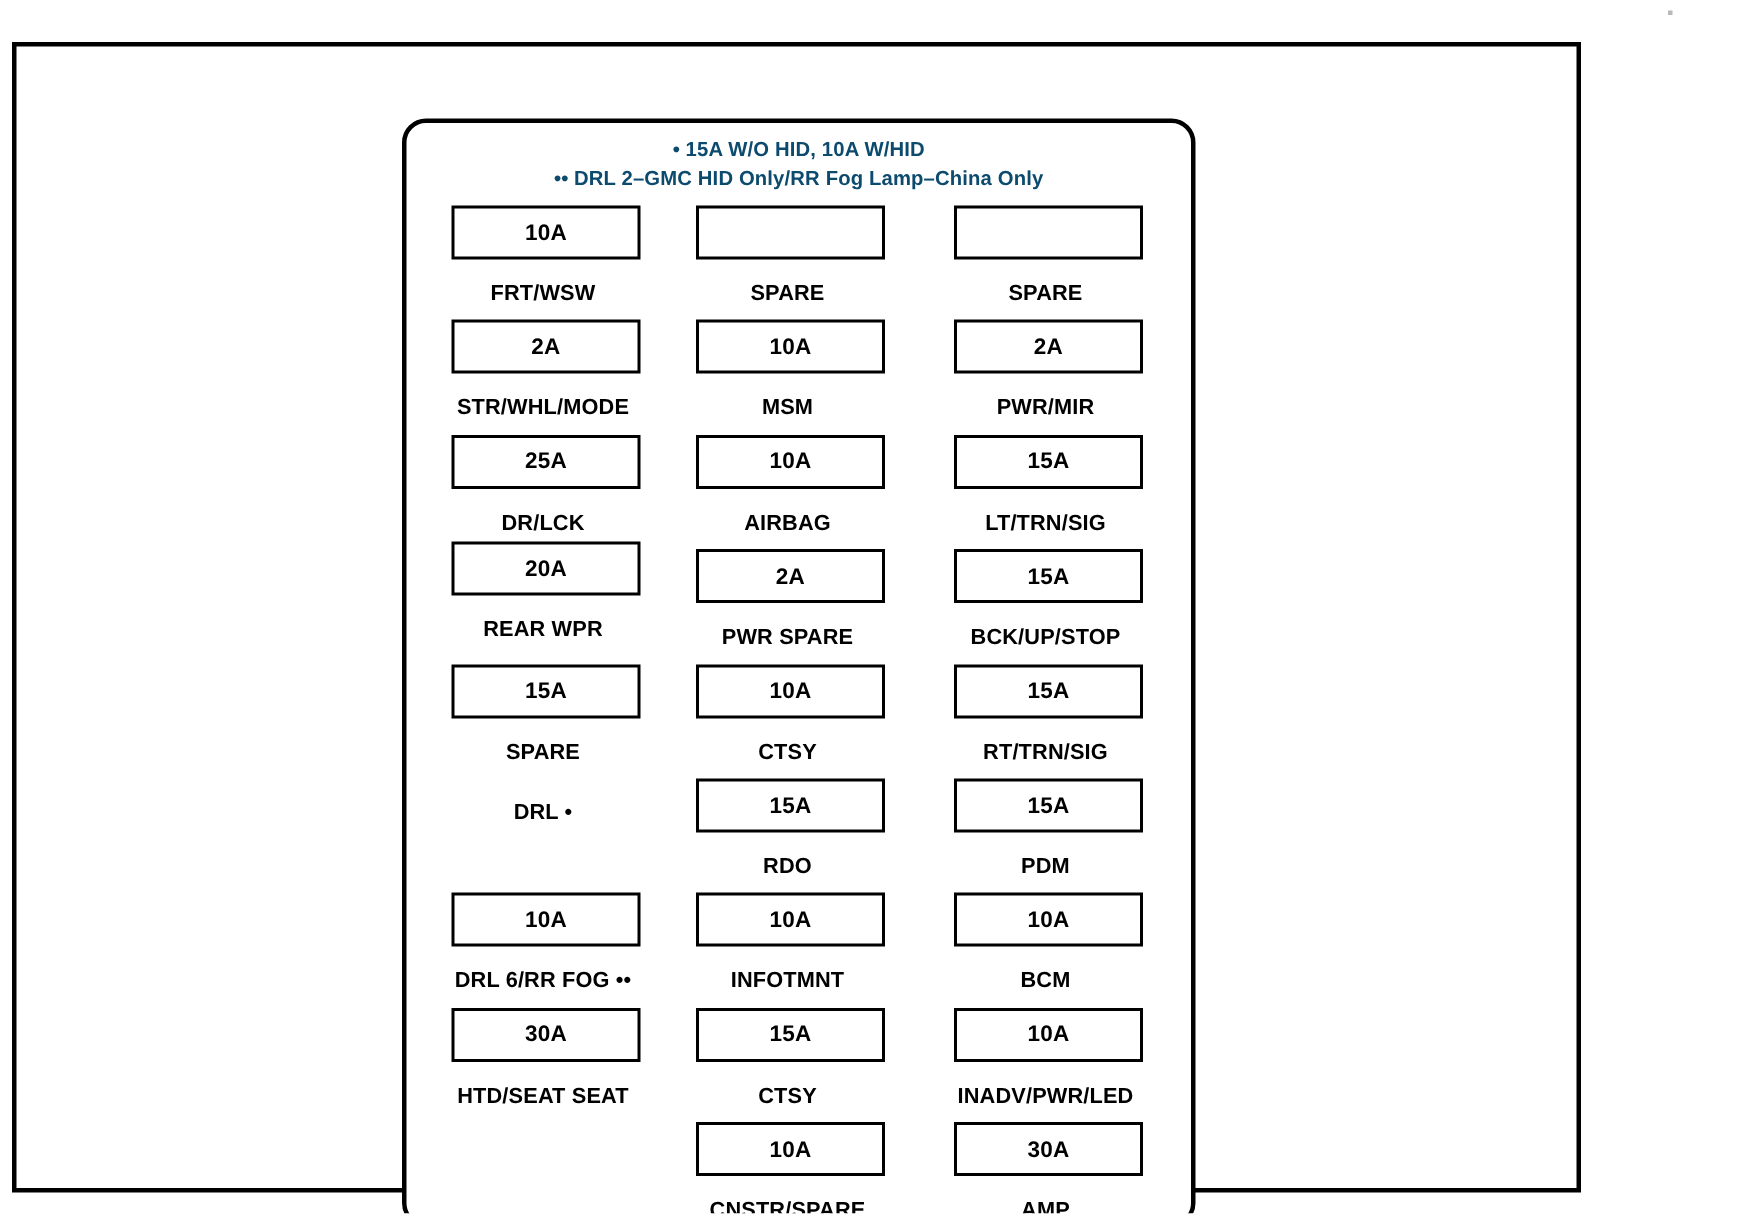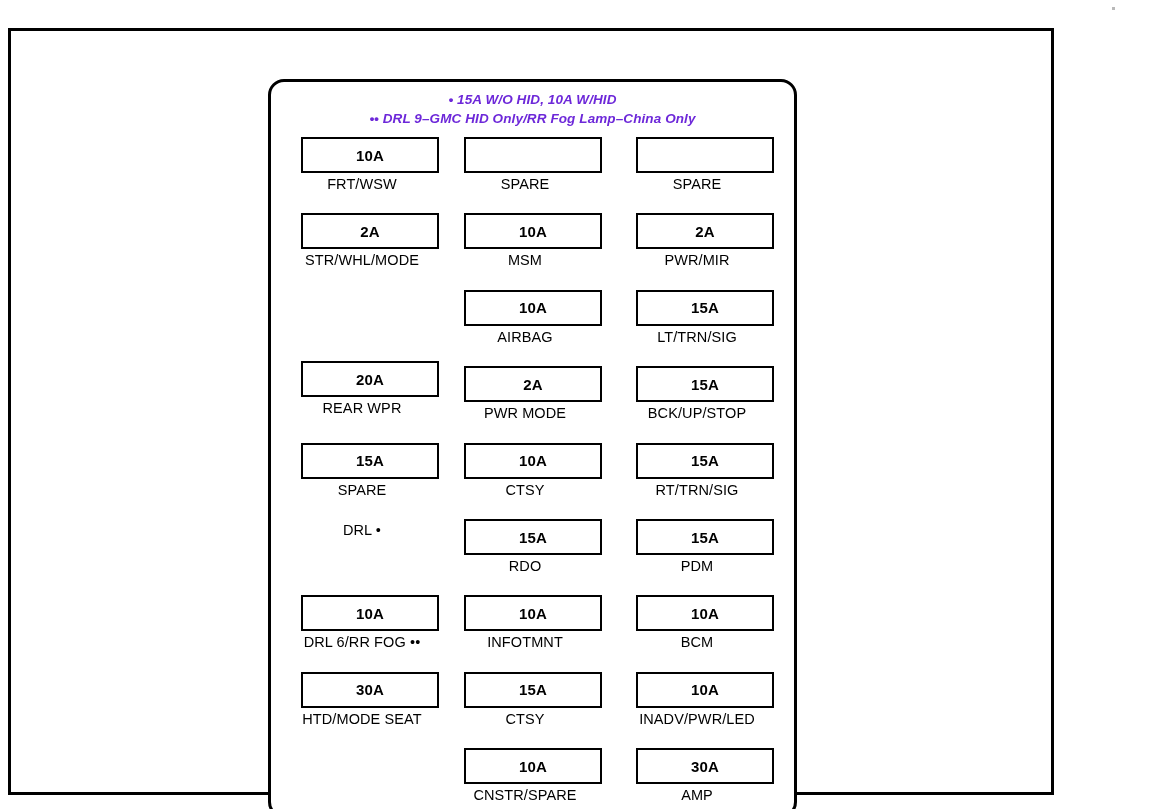--- a/index.html
+++ b/index.html
@@ -54,63 +54,62 @@
   .notes {
     position: absolute;
     left: 0;
     top: 8px;
     width: 100%;
     text-align: center;
   }
   .note-line {
     font-size: 13.5px;
     font-weight: bold;
-    color: #6d28d9;
+    color: #0c4a6e;
     letter-spacing: 0.1px;
     line-height: 19px;
     white-space: nowrap;
-    font-style: italic;
   }
   .note-line .mark {
     letter-spacing: 0px;
   }
   
   .grid {
     position: absolute;
     left: 0;
     top: 0;
     width: 100%;
     height: 100%;
   }
   .cell {
     position: absolute;
     width: 122px;
   }
   .fuse-box {
-    width: 138px;
+    width: 126px;
     height: 36px;
     border: 2.5px solid #000000;
     box-sizing: border-box;
     background: #ffffff;
     display: flex;
     align-items: center;
     justify-content: center;
   }
   .rating {
     font-size: 15px;
     font-weight: bold;
     color: #000000;
     line-height: 1;
     letter-spacing: 0.2px;
   }
   .cell-label {
-    margin-top: 3px;
+    margin-top: 15px;
     text-align: center;
     font-size: 14.5px;
-    font-weight: normal;
+    font-weight: bold;
     color: #000000;
     line-height: 17px;
     letter-spacing: 0.1px;
     white-space: nowrap;
   }
 </style>
 </head>
 <body>
 
 <div id="page">
@@ -121,37 +120,43 @@
 
     <div class="fuse-panel">
 
       <div class="notes">
         <div class="note-line">
           <span class="mark">•</span>
           <span>15A W/O HID, 10A W/HID</span>
         </div>
         <div class="note-line">
           <span class="mark">••</span>
-          <span>DRL 9–GMC HID Only/RR Fog Lamp–China Only</span>
+          <span>DRL 2–GMC HID Only/RR Fog Lamp–China Only</span>
         </div>
       </div>
 
       <div class="grid" id="fuse-grid">
           <div class="cell" style="left: 30px; top: 55px;">
             <div class="fuse-box">
               <span class="rating">10A</span>
             </div>
             <div class="cell-label">FRT/WSW</div>
           </div>
           <div class="cell" style="left: 30px; top: 131.4px;">
             <div class="fuse-box">
               <span class="rating">2A</span>
             </div>
             <div class="cell-label">STR/WHL/MODE</div>
           </div>
+          <div class="cell" style="left: 30px; top: 207.8px;">
+            <div class="fuse-box">
+              <span class="rating">25A</span>
+            </div>
+            <div class="cell-label">DR/LCK</div>
+          </div>
           <div class="cell" style="left: 30px; top: 279px;">
             <div class="fuse-box">
               <span class="rating">20A</span>
             </div>
             <div class="cell-label">REAR WPR</div>
           </div>
           <div class="cell" style="left: 30px; top: 360.6px;">
             <div class="fuse-box">
               <span class="rating">15A</span>
             </div>
@@ -163,21 +168,21 @@
           <div class="cell" style="left: 30px; top: 513.4px;">
             <div class="fuse-box">
               <span class="rating">10A</span>
             </div>
             <div class="cell-label">DRL 6/RR FOG ••</div>
           </div>
           <div class="cell" style="left: 30px; top: 589.8px;">
             <div class="fuse-box">
               <span class="rating">30A</span>
             </div>
-            <div class="cell-label">HTD/MODE SEAT</div>
+            <div class="cell-label">HTD/SEAT SEAT</div>
           </div>
           <div class="cell" style="left: 193px; top: 55px;">
             <div class="fuse-box">
               <span class="rating"></span>
             </div>
             <div class="cell-label">SPARE</div>
           </div>
           <div class="cell" style="left: 193px; top: 131.4px;">
             <div class="fuse-box">
               <span class="rating">10A</span>
@@ -187,21 +192,21 @@
           <div class="cell" style="left: 193px; top: 207.8px;">
             <div class="fuse-box">
               <span class="rating">10A</span>
             </div>
             <div class="cell-label">AIRBAG</div>
           </div>
           <div class="cell" style="left: 193px; top: 284.2px;">
             <div class="fuse-box">
               <span class="rating">2A</span>
             </div>
-            <div class="cell-label">PWR MODE</div>
+            <div class="cell-label">PWR SPARE</div>
           </div>
           <div class="cell" style="left: 193px; top: 360.6px;">
             <div class="fuse-box">
               <span class="rating">10A</span>
             </div>
             <div class="cell-label">CTSY</div>
           </div>
           <div class="cell" style="left: 193px; top: 437px;">
             <div class="fuse-box">
               <span class="rating">15A</span>

